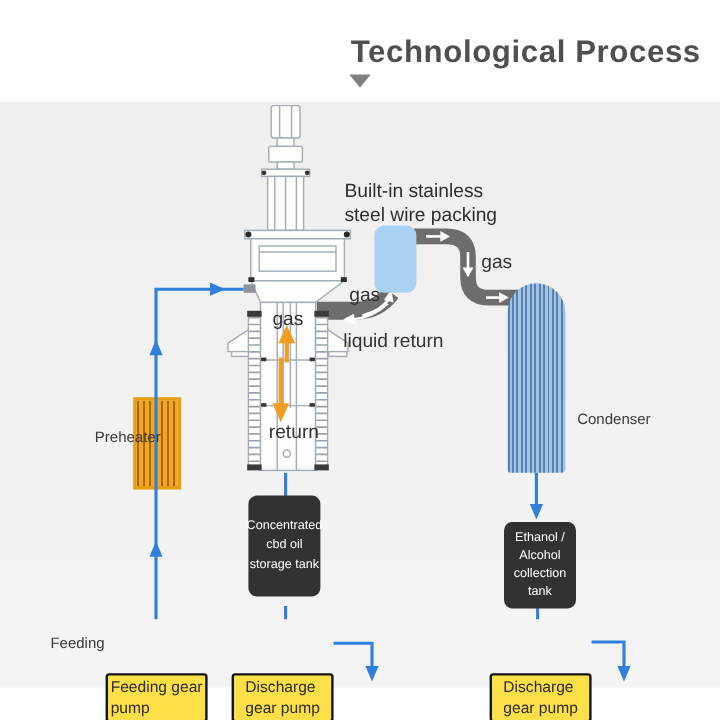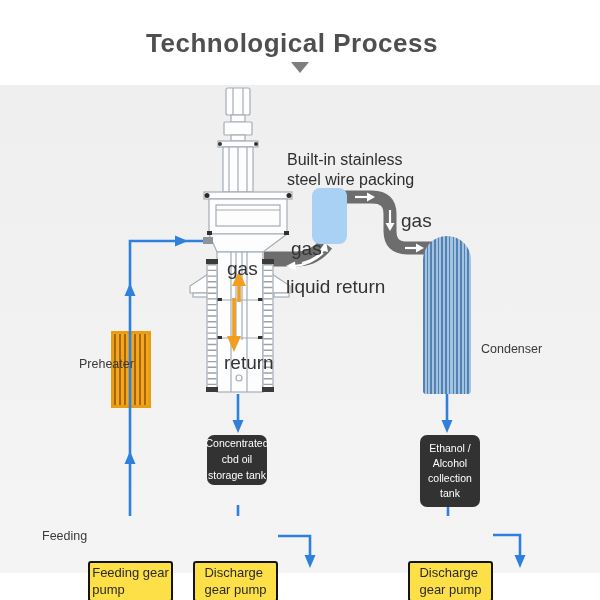--- a/index.html
+++ b/index.html
@@ -1,20 +1,20 @@
 <!DOCTYPE html>
 <html><head>
 <meta charset="utf-8">
 <style>
   html,body{margin:0;padding:0;background:#ffffff;}
   #stage{position:relative;width:600px;height:600px;font-family:"Liberation Sans",sans-serif;overflow:hidden;background:#ffffff;}
   .band{position:absolute;left:0;top:85px;width:600px;height:488px;background:linear-gradient(#efeff0,#f4f4f5);}
-  .title{position:absolute;left:0;top:28px;width:584px;text-align:center;font-size:26px;font-weight:700;color:#4f4f4f;letter-spacing:.5px;}
+  .title{position:absolute;left:0;top:28px;width:584px;text-align:right;font-size:26px;font-weight:700;color:#4f4f4f;letter-spacing:.5px;}
   .tri{position:absolute;left:291px;top:62px;width:0;height:0;border-left:9px solid transparent;border-right:9px solid transparent;border-top:11px solid #7f7f7f;}
-  .lbl{position:absolute;color:#333;font-size:19px;white-space:pre-line;line-height:1.25;}
+  .lbl{position:absolute;color:#333;font-size:16px;white-space:pre-line;line-height:1.25;}
   .lbl.small{font-size:16px;color:#2e2e2e;}
   .lbl.med{font-size:12.5px;color:#3a3a3a;}
   svg{position:absolute;left:0;top:0;}
   .packing{position:absolute;left:312px;top:188px;width:35px;height:56px;border-radius:8px;background:#a9d1f3;}
   .condenser{position:absolute;left:423px;top:236px;width:48px;height:158px;border-radius:24px 24px 3px 3px;
     background:repeating-linear-gradient(90deg,#5580b2 0 1.6px,#a3c3e3 1.6px 3.7px);}
   .preheater{position:absolute;left:111px;top:331px;width:40px;height:77px;border:3px solid #e89e13;
     background:repeating-linear-gradient(90deg,#a96603 0 2px,#f3a71e 2px 5px);box-sizing:border-box;}
   .pump{position:absolute;width:85px;height:41px;background:#fde047;border:2.5px solid #141414;border-radius:3px;
     display:flex;align-items:center;justify-content:center;text-align:left;font-size:13px;color:#2b2b2b;
@@ -130,21 +130,21 @@
 steel wire packing</div>
   <div class="lbl" style="left:291px;top:237px;">gas</div>
   <div class="lbl" style="left:286px;top:263px;margin-top:12px;">liquid return</div>
   <div class="lbl" style="left:401px;top:209px;">gas</div>
   <div class="lbl" style="left:227px;top:257px;">gas</div>
   <div class="lbl" style="left:224px;top:351px;">return</div>
   <div class="lbl med" style="left:481px;top:342px;">Condenser</div>
   <div class="lbl med" style="left:79px;top:357px;">Preheater</div>
   <div class="lbl med" style="left:42px;top:529px;">Feeding</div>
 
-  <div class="tank" style="left:207px;top:435px;height:50px;">Concentrated
+  <div class="tank" style="left:207px;top:413px;height:84px;">Concentrated
 cbd oil
 storage tank</div>
   <div class="tank" style="left:420px;top:435px;height:72px;line-height:1.45;">Ethanol /
 Alcohol
 collection
 tank</div>
   <div class="pump" style="left:88px;top:516px;">Feeding gear
 pump</div>
   <div class="pump" style="left:193px;top:516px;">Discharge
 gear pump</div>

